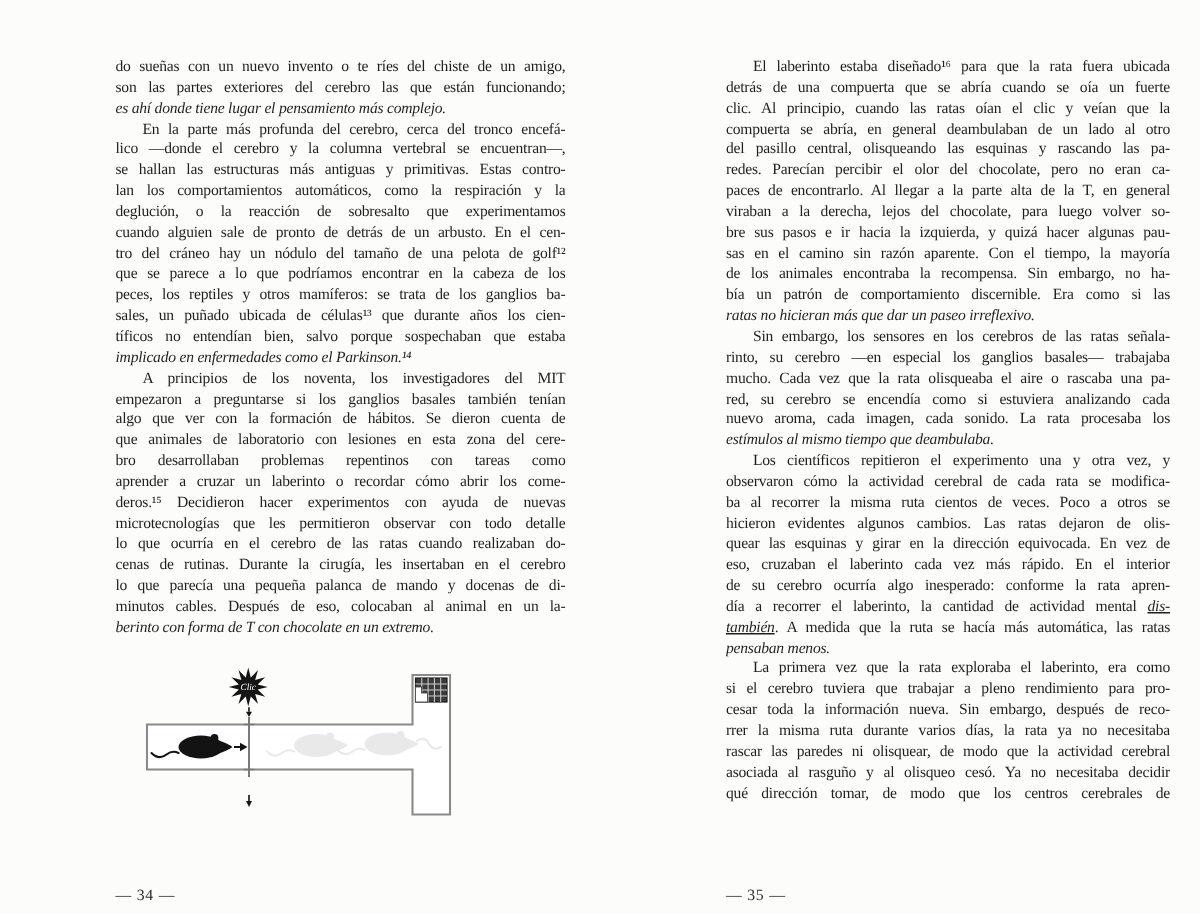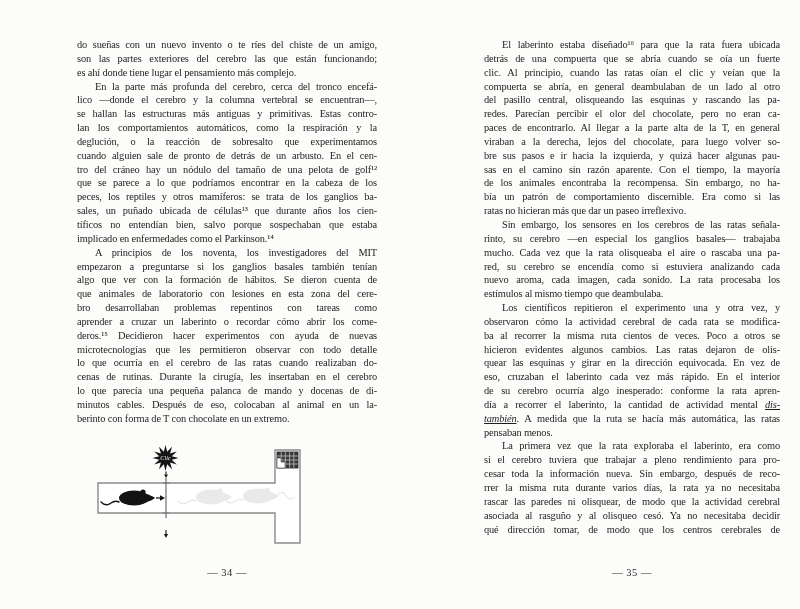--- a/index.html
+++ b/index.html
@@ -21,28 +21,27 @@
   .line {
     height:13.85px;
     line-height:13.85px;
     font-size:10.4px;
     letter-spacing:-0.15px;
     text-align:justify;
     text-align-last:justify;
     overflow:hidden;
     white-space:normal;
   }
-  .line.end    { text-align-last:left; }
+  .line.end    { text-align-last:left;font-style:italic; }
   .line.indent { text-indent:18px; }
   .it { font-style:italic;text-decoration:underline; }
   .page-number {
     position:absolute;
-    top:529px;
+    top:554px;
     left:0; right:0;
-    text-align:center;
     font-size:10.5px;
     letter-spacing:0.5px;
     color:#2a2a2a;
   }
   .maze-figure {
     position:absolute;
     left:75px; top:444px;
     width:230px; height:104px;
   }
 </style>

